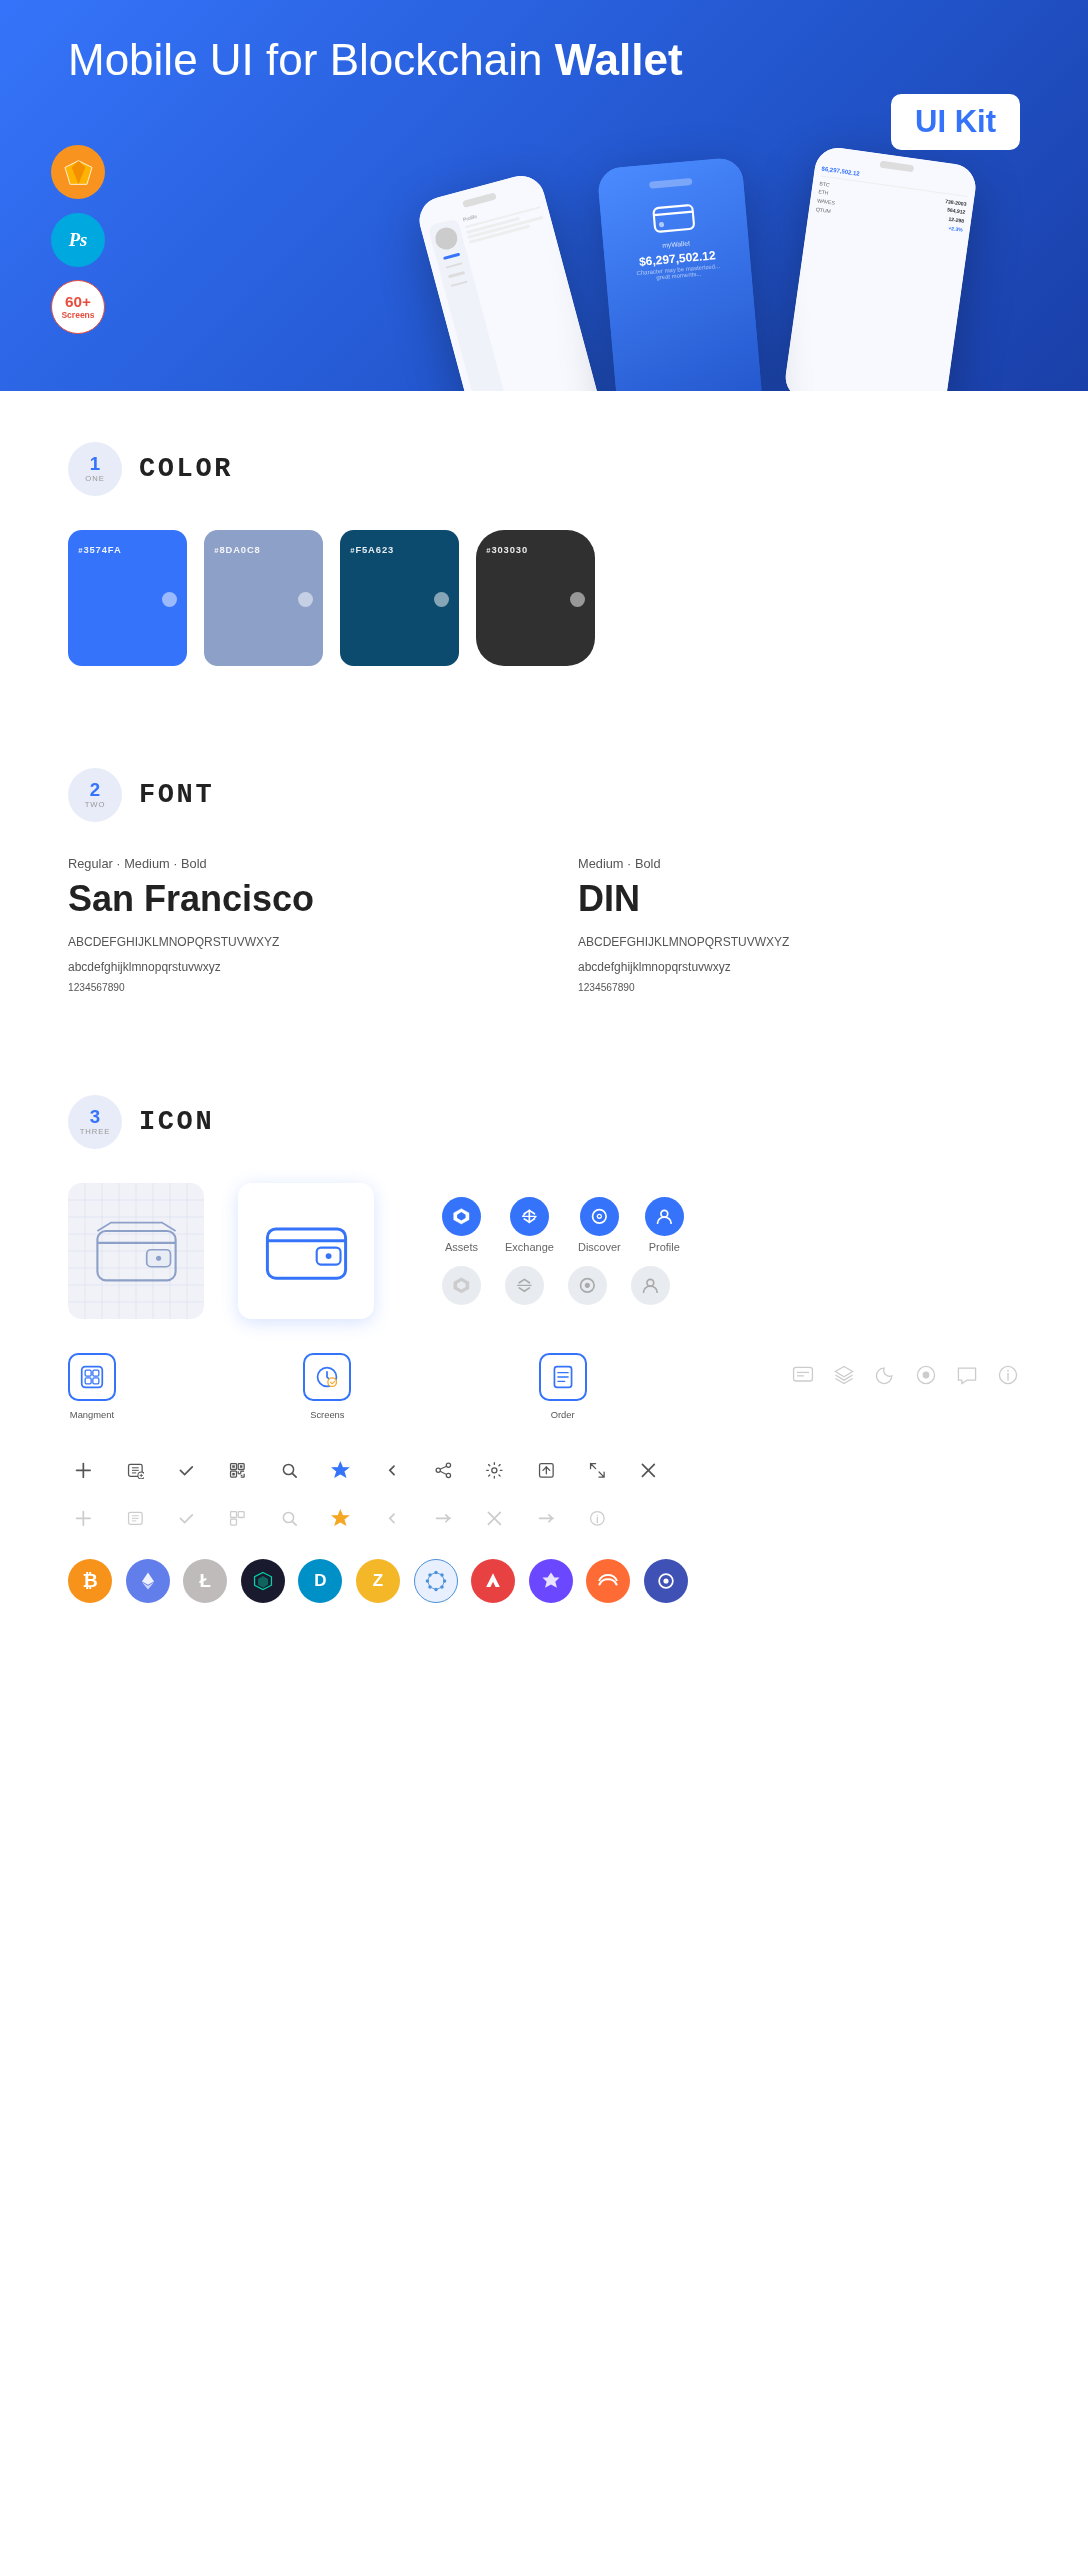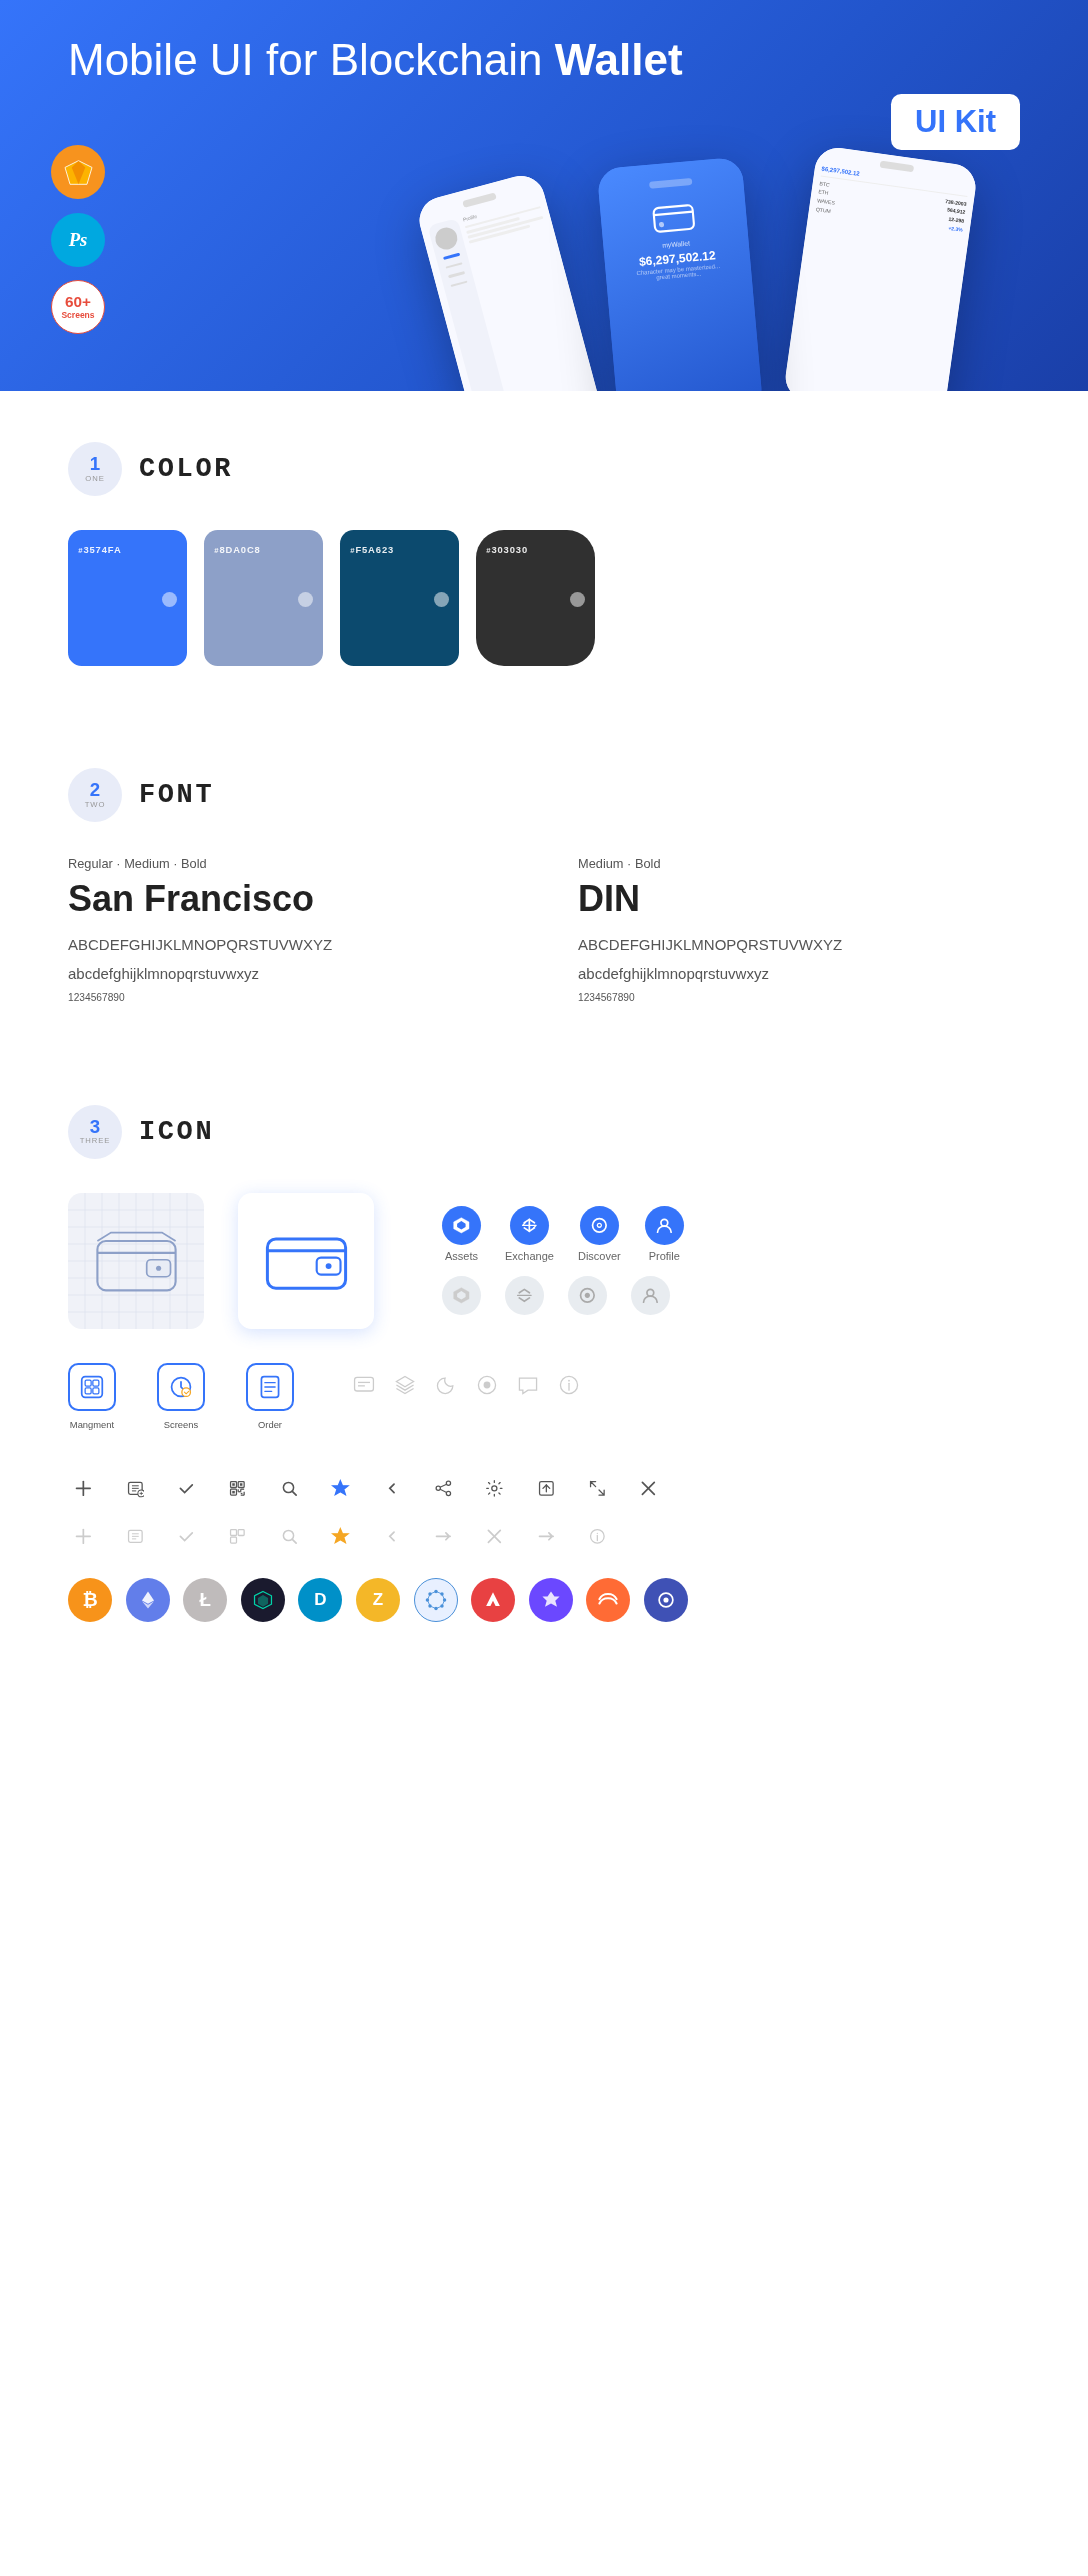--- a/index.html
+++ b/index.html
@@ -150,21 +150,21 @@
       align-self: center;
     }
 
     
     .font-section { margin-bottom: 51px; }
     .fonts-row { display: flex; gap: 68px; }
     .font-col { flex: 1; }
     .font-style-label { font-size: 12.8px; color: #555; margin-bottom: 6.8px; }
     .font-name { font-size: 36px; font-weight: 800; color: #222; margin-bottom: 13.6px; }
     .font-name-din { font-family: 'DIN Alternate', 'Arial Narrow', sans-serif; }
-    .font-alphabet { font-size: 15px; color: #555; line-height: 1.6; margin-bottom: 5.1px; }
+    .font-alphabet { font-size: 12px; color: #555; line-height: 1.6; margin-bottom: 5.1px; }
     .font-numbers { font-size: 10.2px; color: #555; }
     .icons-showcase {
       display: flex;
       align-items: center;
       gap: 34px;
       margin-bottom: 34px;
       flex-wrap: wrap;
     }
     .icon-grid-demo {
       width: 136px;
@@ -551,21 +551,21 @@
             <svg width="18.7" height="18.7" viewBox="0 0 22 22" fill="none">
               <circle cx="11" cy="8" r="4" stroke="#aaa" stroke-width="2"></circle>
               <path d="M3 19c0-4 3.6-7 8-7s8 3 8 7" stroke="#aaa" stroke-width="2" stroke-linecap="round"></path>
             </svg>
           </div>
         </div>
       </div>
     </div>
   </div>
 
-  <div style="display:flex;align-items:flex-start;gap:41px;margin-bottom:43px;">
+  <div style="display:flex;align-items:flex-start;gap:41px;margin-bottom:34px;justify-content:space-between;">
 
     <div class="app-icon-item">
       <div class="management-icon">
         <svg width="24" height="24" viewBox="0 0 28 28" fill="none">
           <rect x="2" y="2" width="24" height="24" rx="4" stroke="#3574FA" stroke-width="2"></rect>
           <rect x="6" y="6" width="7" height="7" rx="1.5" stroke="#3574FA" stroke-width="1.5"></rect>
           <rect x="15" y="6" width="7" height="7" rx="1.5" stroke="#3574FA" stroke-width="1.5"></rect>
           <rect x="6" y="15" width="7" height="7" rx="1.5" stroke="#3574FA" stroke-width="1.5"></rect>
           <rect x="15" y="15" width="7" height="7" rx="1.5" stroke="#3574FA" stroke-width="1.5"></rect>
         </svg>

